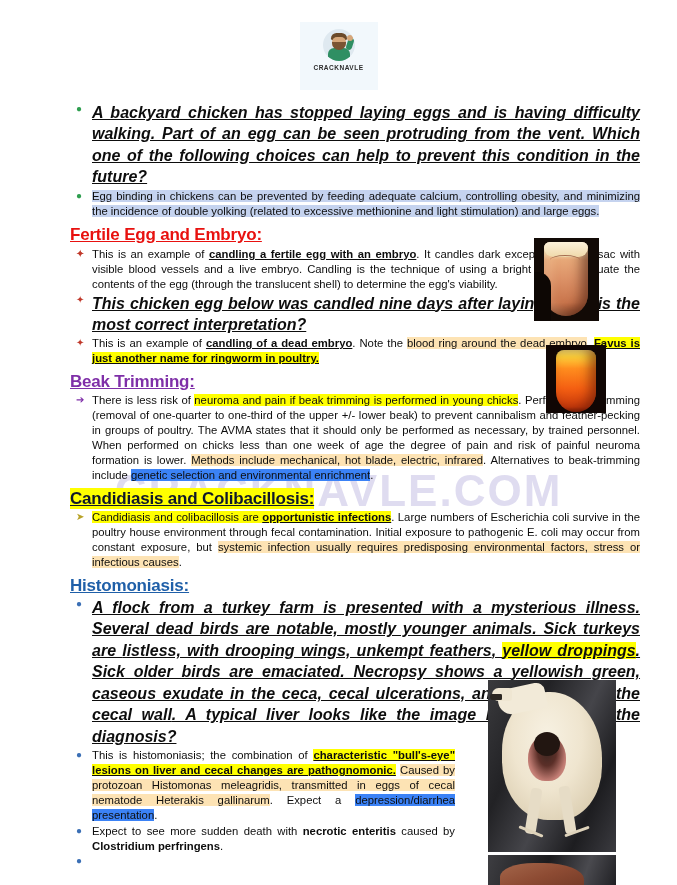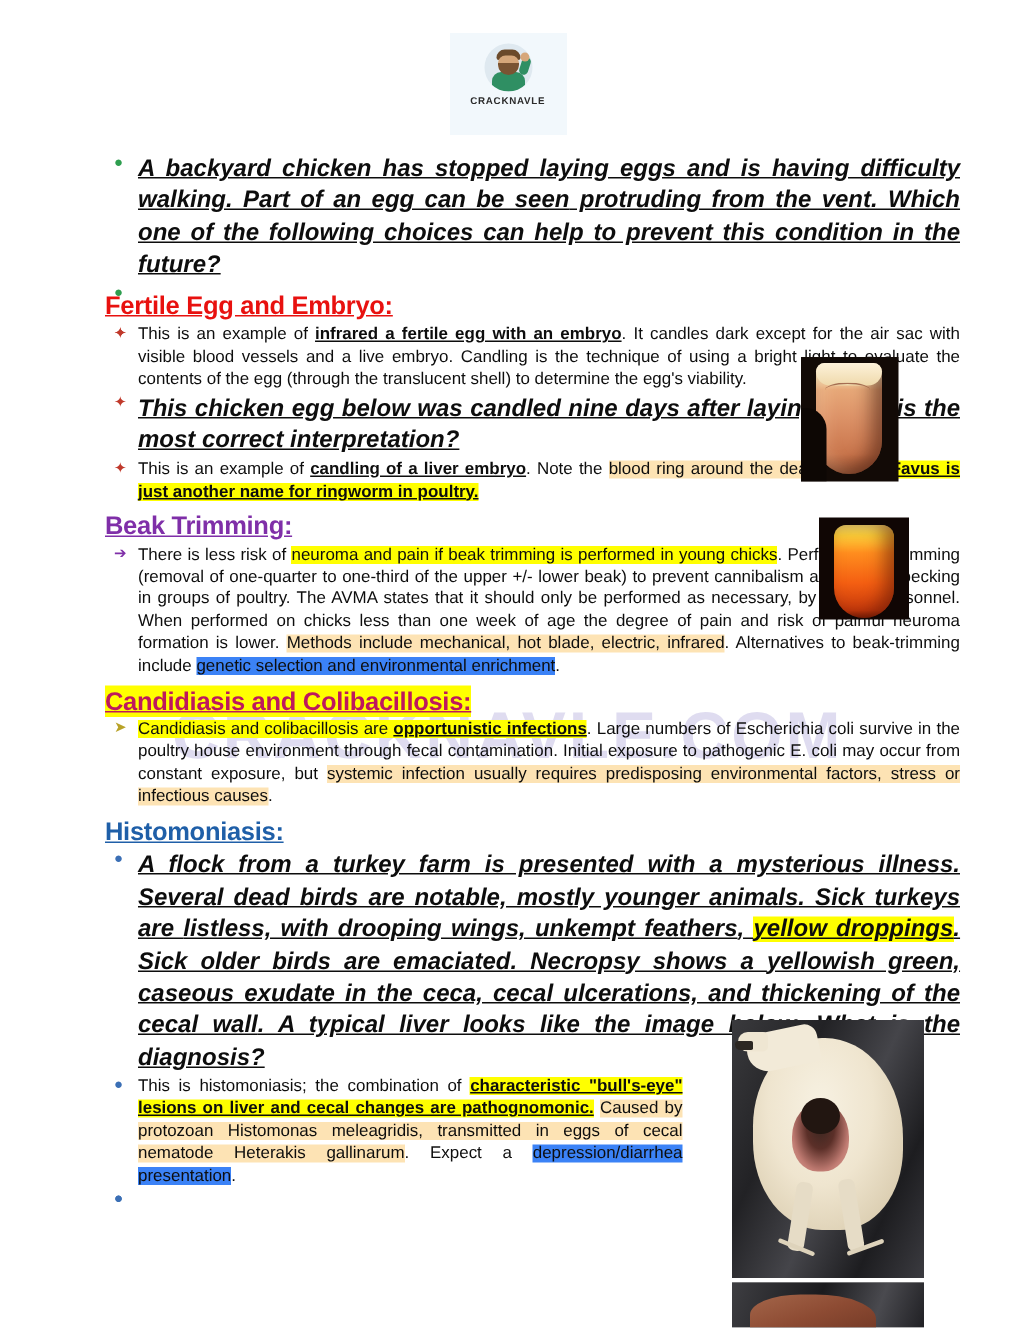--- a/index.html
+++ b/index.html
@@ -119,21 +119,21 @@
     margin: 4px 0 1px 0;
     font-size: 17px;
     font-weight: bold;
     text-decoration: underline;
     letter-spacing: -0.2px;
     line-height: 1.25;
     display: inline-block;
   }
   .sec-red    { color: #e8110f; }
   .sec-purple { color: #7f2fa8; }
-  .sec-olive  { color: #be185d; background: #ffff00; }
+  .sec-olive  { color: #0f172a; background: #ffff00; }
   .sec-blue   { color: #1f5fa8; }
 
   ul.list {
     margin: 0;
     padding: 0;
     list-style: none;
   }
   ul.list > li {
     position: relative;
     padding-left: 22px;
@@ -368,40 +368,41 @@
 <div class="content">
 
   
   <ul class="list">
     <li>
       <span class="bullet b-green">●</span>
       <span class="q">A backyard chicken has <b>stopped laying eggs and is having difficulty walking. Part of an egg can be seen</b> protruding from the vent. Which one of the following choices can help to prevent this condition in the future?</span>
     </li>
     <li>
       <span class="bullet b-green">●</span>
+      <span class="hl-blue">Egg binding in chickens can be prevented by feeding adequate calcium, controlling obesity, and minimizing the incidence of double yolking (related to excessive methionine and light stimulation) and large eggs.</span>
     </li>
   </ul>
 
   
   <h2 class="section sec-red">Fertile Egg and Embryo:</h2>
   <ul class="list">
     <li>
       <span class="bullet b-red">✦</span>
     </li>
     <li>
       <span class="bullet b-red">✦</span>
-      <span>This is an example of <b><u>infrared a fertile egg with an embryo</u></b>. It candles dark except for the air sac with visible blood vessels and a live embryo. Candling is the technique of using a bright light to evaluate the contents of the egg (through the translucent shell) to determine the egg's viability.</span>
+      <span>This is an example of <b><u>candling a fertile egg with an embryo</u></b>. It candles dark except for the air sac with visible blood vessels and a live embryo. Candling is the technique of using a bright light to evaluate the contents of the egg (through the translucent shell) to determine the egg's viability.</span>
     </li>
     <li>
       <span class="bullet b-red">✦</span>
       <span class="q">This chicken egg below was candled nine days after laying. What is the most correct interpretation?</span>
     </li>
     <li>
       <span class="bullet b-red">✦</span>
-      <span>This is an example of <b><u>candling of a liver embryo</u></b>. Note the <span class="hl-orange">blood ring around the dead embryo</span>. <span class="hl-yellow"><b><u>Favus is just another name for ringworm in poultry.</u></b></span></span>
+      <span>This is an example of <b><u>candling of a dead embryo</u></b>. Note the <span class="hl-orange">blood ring around the dead embryo</span>. <span class="hl-yellow"><b><u>Favus is just another name for ringworm in poultry.</u></b></span></span>
     </li>
   </ul>
 
   
   <h2 class="section sec-purple">Beak Trimming:</h2>
   <ul class="list">
     <li>
       <span class="bullet b-purple">➔</span>
       <span>There is less risk of <span class="hl-yellow">neuroma and pain if beak trimming is performed in young chicks</span>. Perform beak trimming (removal of one-quarter to one-third of the upper +/- lower beak) to prevent cannibalism and feather-pecking in groups of poultry. The AVMA states that it should only be performed as necessary, by trained personnel. When performed on chicks less than one week of age the degree of pain and risk of painful neuroma formation is lower. <span class="hl-orange">Methods include mechanical, hot blade, electric, infrared</span>. Alternatives to beak-trimming include <span class="hl-pink">genetic selection and environmental enrichment</span>.</span>
     </li>
@@ -422,19 +423,20 @@
     <li>
       <span class="bullet b-blue">●</span>
       <span class="q">A flock from a turkey farm is presented with a mysterious illness. Several dead birds are notable, mostly younger animals. Sick turkeys are <b>listless, with drooping wings, unkempt feathers</b>, <span class="hl-yellow"><b>yellow droppings</b></span>. Sick older birds are emaciated. Necropsy shows a <b>yellowish green, caseous exudate in the ceca, cecal ulcerations, and thickening of the cecal wall</b>. A typical liver looks like the image below. What is the diagnosis?</span>
     </li>
     <li style="padding-right:185px">
       <span class="bullet b-blue">●</span>
       <span>This is histomoniasis; the combination of <span class="hl-yellow"><b><u>characteristic "bull's-eye" lesions on liver and cecal changes are pathognomonic.</u></b></span> <span class="hl-orange">Caused by protozoan Histomonas meleagridis, transmitted in eggs of cecal nematode Heterakis gallinarum</span>. Expect a <span class="hl-pink">depression/diarrhea presentation</span>.</span>
     </li>
     <li style="padding-right:185px">
       <span class="bullet b-blue">●</span>
+      <span>Expect to see more sudden death with <b>necrotic enteritis</b> caused by <b>Clostridium perfringens</b>.</span>
     </li>
     <li style="padding-right:185px">
       <span class="bullet b-blue">●</span>
     </li>
   </ul>
 
 </div>
 
 </body></html>

